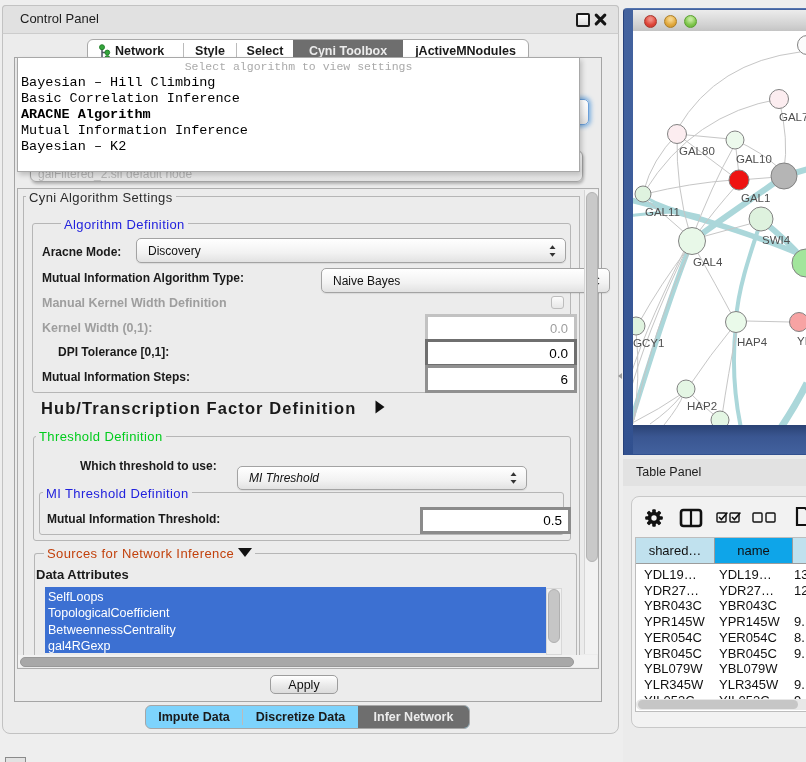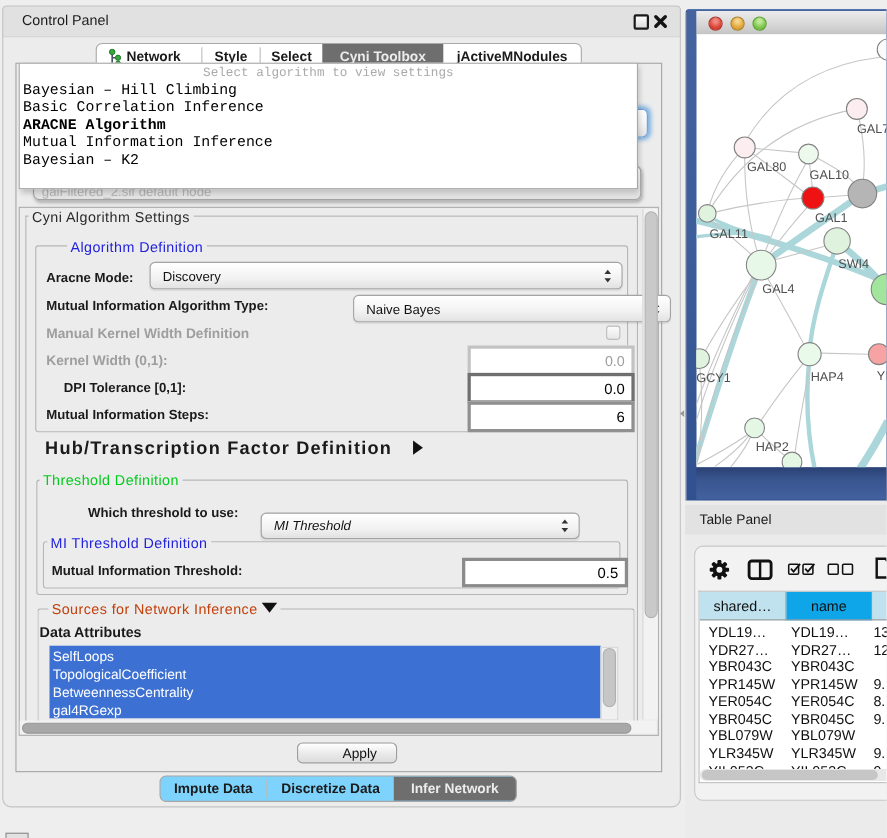--- a/index.html
+++ b/index.html
@@ -131,21 +131,21 @@
         <circle cx="8.3" cy="14" r="2.4" fill="#35a63c" stroke="#1e7d28" stroke-width="0.9"></circle>
       </svg>Network</div>
   <div style="width:1px;height:15px;background:#bbb;"></div>
   <div style="width:52px;text-align:center;">Style</div>
   <div style="width:1px;height:15px;background:#bbb;"></div>
   <div style="width:56px;text-align:center;">Select</div>
   <div style="width:110px;height:100%;background:#6e6e6e;color:#ececec;display:flex;align-items:center;justify-content:center;">Cyni Toolbox</div>
   <div style="flex:1;text-align:center;">jActiveMNodules</div>
 </div>
 
-<div class="abs" style="left:270px;top:675px;width:66px;height:17px;border:1px solid #9d9d9d;border-radius:5px;background:linear-gradient(#ffffff,#e8e8e8 60%,#dcdcdc);display:flex;align-items:center;justify-content:center;font-size:12.5px;color:#111;padding-left:23px;">Apply</div>
+<div class="abs" style="left:270px;top:675px;width:66px;height:17px;border:1px solid #9d9d9d;border-radius:5px;background:linear-gradient(#ffffff,#e8e8e8 60%,#dcdcdc);display:flex;align-items:center;justify-content:center;font-size:12.5px;color:#111;">Apply</div>
 
 <div class="abs" style="left:145px;top:705px;width:323px;height:22px;background:#7dd3fc;border:1px solid #a6a6a6;border-radius:6px;display:flex;align-items:center;font-size:12.5px;font-weight:bold;color:#1a1a1a;overflow:hidden;">
   <div style="width:96px;text-align:center;">Impute Data</div>
   <div style="width:1px;height:16px;background:#bbb;"></div>
   <div style="width:115px;text-align:center;">Discretize Data</div>
   <div style="width:111px;height:100%;background:#6e6e6e;color:#ececec;display:flex;align-items:center;justify-content:center;">Infer Network</div>
 </div>
 
 <div class="abs" style="left:5px;top:757px;width:19px;height:10px;border:1.5px solid #8a8a8a;background:#e2e2e2;"></div>
 

